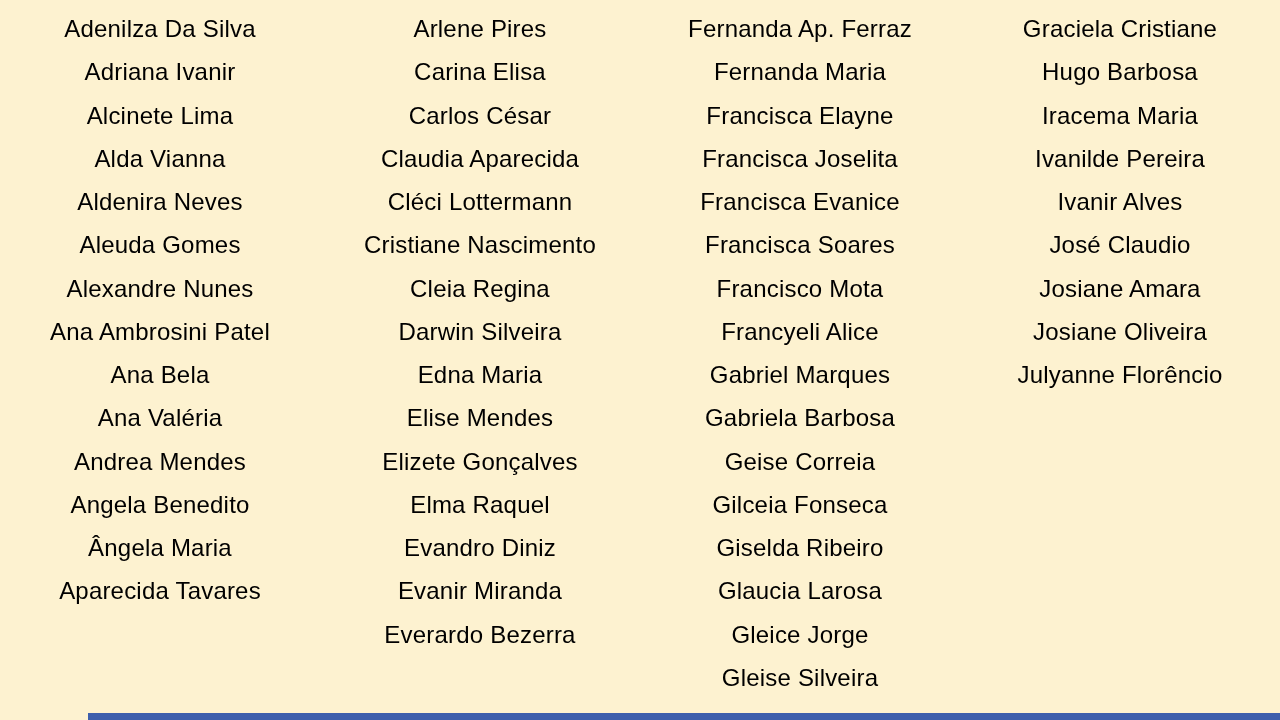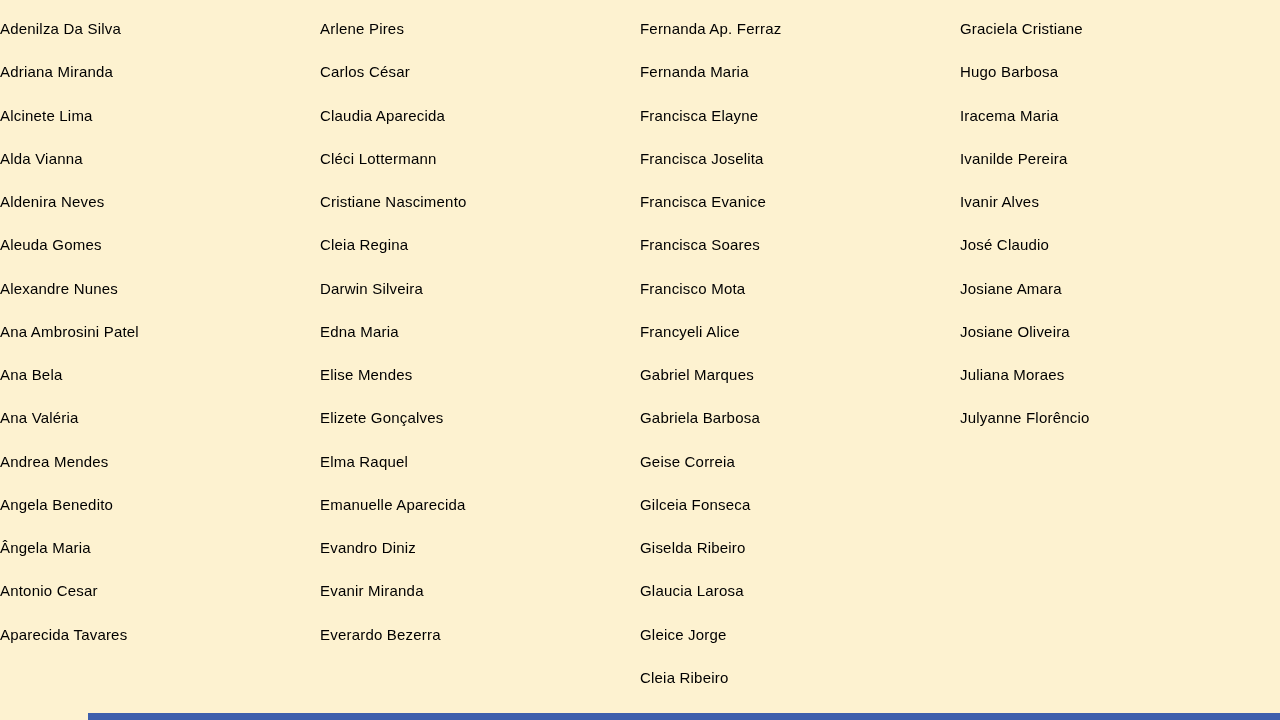--- a/index.html
+++ b/index.html
@@ -25,99 +25,97 @@
     padding-top: 7px;
   }
   ul.name-col {
     list-style: none;
     margin: 0;
     padding: 0;
   }
   ul.name-col li {
     height: 43.25px;
     line-height: 43.25px;
-    text-align: left;
-    font-size: 15px;
+    text-align: center;
+    font-size: 24px;
     color: var(--text, #000000);
     white-space: nowrap;
     letter-spacing: 0.2px;
   }
   .footer-bar {
     position: absolute;
     left: 88px;
     right: 0;
     bottom: 0;
     height: 7px;
     background: var(--accent, #3e5fac);
   }
 </style>
 </head>
 <body>
 
 <div class="slide">
   <div class="names-grid">
     <ul class="name-col">
         <li>Adenilza Da Silva</li>
-        <li>Adriana Miranda</li>
+        <li>Adriana Ivanir</li>
         <li>Alcinete Lima</li>
         <li>Alda Vianna</li>
         <li>Aldenira Neves</li>
         <li>Aleuda Gomes</li>
         <li>Alexandre Nunes</li>
         <li>Ana Ambrosini Patel</li>
         <li>Ana Bela</li>
         <li>Ana Valéria</li>
         <li>Andrea Mendes</li>
         <li>Angela Benedito</li>
         <li>Ângela Maria</li>
-        <li>Antonio Cesar</li>
         <li>Aparecida Tavares</li>
       </ul>
     <ul class="name-col">
         <li>Arlene Pires</li>
+        <li>Carina Elisa</li>
         <li>Carlos César</li>
         <li>Claudia Aparecida</li>
         <li>Cléci Lottermann</li>
         <li>Cristiane Nascimento</li>
         <li>Cleia Regina</li>
         <li>Darwin Silveira</li>
         <li>Edna Maria</li>
         <li>Elise Mendes</li>
         <li>Elizete Gonçalves</li>
         <li>Elma Raquel</li>
-        <li>Emanuelle Aparecida</li>
         <li>Evandro Diniz</li>
         <li>Evanir Miranda</li>
         <li>Everardo Bezerra</li>
       </ul>
     <ul class="name-col">
         <li>Fernanda Ap. Ferraz</li>
         <li>Fernanda Maria</li>
         <li>Francisca Elayne</li>
         <li>Francisca Joselita</li>
         <li>Francisca Evanice</li>
         <li>Francisca Soares</li>
         <li>Francisco Mota</li>
         <li>Francyeli Alice</li>
         <li>Gabriel Marques</li>
         <li>Gabriela Barbosa</li>
         <li>Geise Correia</li>
         <li>Gilceia Fonseca</li>
         <li>Giselda Ribeiro</li>
         <li>Glaucia Larosa</li>
         <li>Gleice Jorge</li>
-        <li>Cleia Ribeiro</li>
+        <li>Gleise Silveira</li>
       </ul>
     <ul class="name-col">
         <li>Graciela Cristiane</li>
         <li>Hugo Barbosa</li>
         <li>Iracema Maria</li>
         <li>Ivanilde Pereira</li>
         <li>Ivanir Alves</li>
         <li>José Claudio</li>
         <li>Josiane Amara</li>
         <li>Josiane Oliveira</li>
-        <li>Juliana Moraes</li>
         <li>Julyanne Florêncio</li>
       </ul>
   </div>
   <div class="footer-bar"></div>
 </div>
 
 </body></html>

